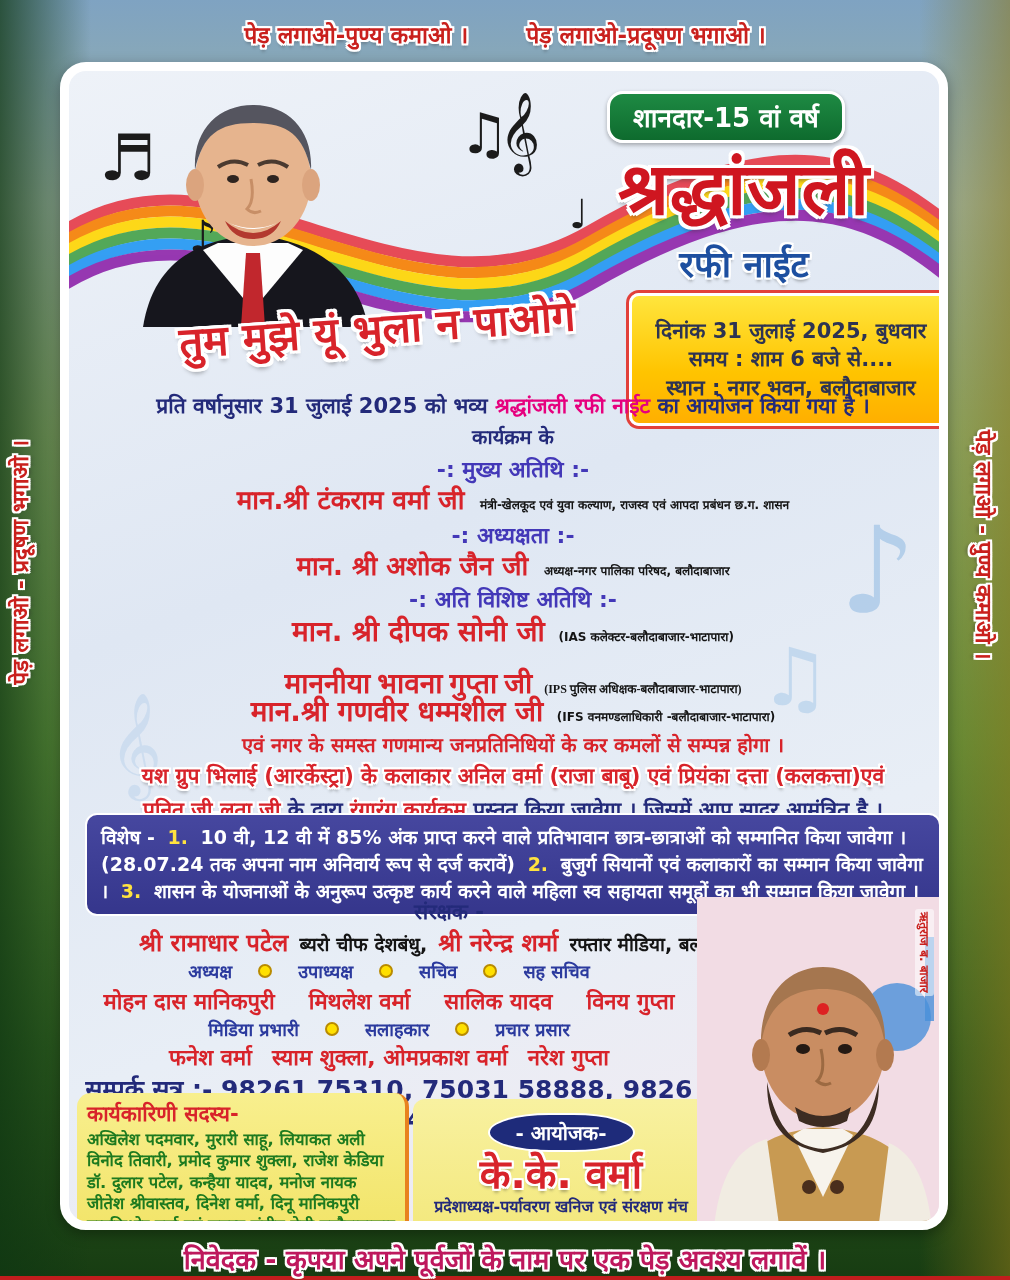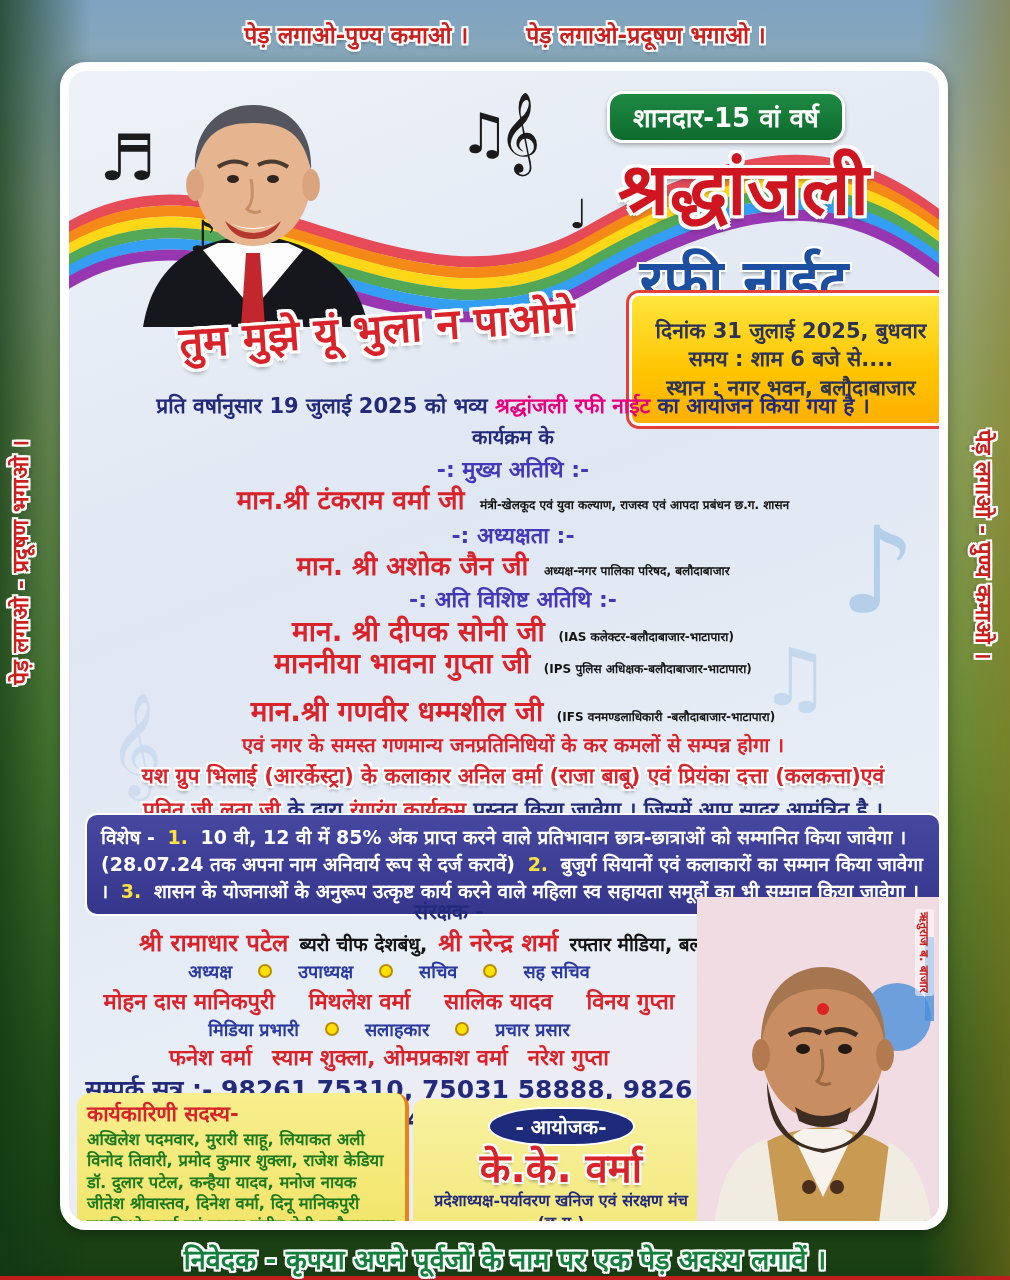--- a/index.html
+++ b/index.html
@@ -47,21 +47,21 @@
 
   .rafi-photo { left:14px; top:4px; }
 
   .year-badge {
     left:538px; top:20px; width:238px; text-align:center;
     background:linear-gradient(180deg,#1e8a43,#0e6b2e);
     border:3px solid #fff; border-radius:16px; padding:5px 8px;
     color:#fff; font-size:26px; font-weight:bold; box-shadow:0 2px 4px rgba(0,0,0,.3);
   }
   .title-main { left:468px; top:66px; width:414px; text-align:center; font-size:72px; font-weight:bold; color:#cf1620; letter-spacing:1px; }
-  .title-sub { left:468px; top:168px; width:414px; text-align:center; font-size:58px; font-weight:bold; color:#1d4fa0; }
+  .title-sub { left:468px; top:168px; width:414px; text-align:center; font-size:36px; font-weight:bold; color:#1d4fa0; }
   .event-box {
     left:560px; top:222px; width:324px; padding:21px 6px; text-align:center;
     background:linear-gradient(180deg,#ffe53d 0%, #ffc400 60%, #ffaf00 100%);
     border:3px solid #fff; border-radius:10px; box-shadow:0 0 0 3px #e2403a;
   }
   .event-box div { font-size:21px; font-weight:bold; color:#2d3352; line-height:1.35; }
 
   .caption { left:18px; top:228px; width:580px; text-align:center; transform:rotate(-4deg);
              font-size:42px; font-weight:bold; color:#d8232a; }
 
@@ -111,31 +111,31 @@
     border-radius:14px; border-right:4px solid #e8821e;
   }
   .members-box .mb-title { color:#d8232a; font-size:21px; font-weight:bold; margin-bottom:2px; }
   .members-box .mb-line { color:#1d7a1f; font-size:16.5px; font-weight:bold; line-height:1.3; }
 
   .organizer-box {
     left:344px; top:1028px; width:296px; height:136px; padding:4px 8px; text-align:center;
     background:linear-gradient(180deg,#f8f1a0,#f3e87c); border-radius:12px;
   }
   .org-badge { display:inline-block; background:#1e2b7a; color:#fff; border:2px solid #fff; border-radius:50%/60%;
-               padding:4px 26px; font-size:20px; font-weight:bold; margin-top:4px; }
+               padding:4px 26px; font-size:20px; font-weight:bold; margin-top:10px; }
   .org-name { color:#d8232a; font-size:40px; font-weight:bold; line-height:1.1; }
   .org-line { color:#232a7a; font-size:16px; font-weight:bold; line-height:1.35; }
 
   .kk-photo { left:628px; top:826px; }
   .photo-credit { position:absolute; left:846px; top:838px; z-index:4; writing-mode:vertical-rl;
                   color:#c9201d; font-size:12px; font-weight:bold; background:rgba(255,255,255,.55);
                   padding:3px 1px; border-radius:3px; }
 
   .bottom-banner { position:absolute; top:1240px; left:0; width:100%; text-align:center; z-index:5;
-                   font-size:27px; font-weight:bold; color:#15803d; }
+                   font-size:27px; font-weight:bold; color:#be185d; }
 </style>
 </head>
 <body>
 
 <div class="top-banner">
   <span class="outline-w">पेड़ लगाओ-पुण्य कमाओ ।</span>
   <span class="outline-w">पेड़ लगाओ-प्रदूषण भगाओ ।</span>
 </div>
 
 <div class="side-banner left outline-w">पेड़ लगाओ - प्रदूषण भगाओ ।</div>
@@ -184,42 +184,42 @@
   <div class="content title-sub outline-w">रफी नाईट</div>
   <div class="content event-box">
     <div>दिनांक 31 जुलाई 2025, बुधवार</div>
     <div>समय : शाम 6 बजे से....</div>
     <div>स्थान : नगर भवन, बलौदाबाजार</div>
   </div>
 
   <div class="content caption outline-w-big">तुम मुझे यूं भुला न पाओगे</div>
 
   <div class="content cline t-intro">
-    <span class="navy">प्रति वर्षानुसार 19 जुलाई 2025 को भव्य </span>
+    <span class="navy">प्रति वर्षानुसार 31 जुलाई 2025 को भव्य </span>
     <span class="pink">श्रद्धांजली रफी नाईट</span>
     <span class="navy"> का आयोजन किया गया है ।</span>
   </div>
   <div class="content cline t-karya navy">कार्यक्रम के</div>
 
   <div class="content cline t-head blueh" style="top:382px;">-: मुख्य अतिथि :-</div>
   <div class="content cline" style="top:410px;">
     <span class="guest-name redname">मान.श्री टंकराम वर्मा जी</span>
     <span class="guest-desc blackd">मंत्री-खेलकूद एवं युवा कल्याण, राजस्व एवं आपदा प्रबंधन छ.ग. शासन</span>
   </div>
   <div class="content cline t-head blueh" style="top:448px;">-: अध्यक्षता :-</div>
   <div class="content cline" style="top:476px;">
     <span class="guest-name redname">मान. श्री अशोक जैन जी</span>
     <span class="guest-desc blackd">अध्यक्ष-नगर पालिका परिषद, बलौदाबाजार</span>
   </div>
   <div class="content cline t-head blueh" style="top:512px;">-: अति विशिष्ट अतिथि :-</div>
   <div class="content cline" style="top:540px;">
     <span class="sp-name redname">मान. श्री दीपक सोनी जी</span>
     <span class="guest-desc blackd">(IAS कलेक्टर-बलौदाबाजार-भाटापारा)</span>
   </div>
-  <div class="content cline" style="top:572px;">
+  <div class="content cline" style="top:592px;font-family:Liberation Serif, serif;">
     <span class="sp-name redname">माननीया भावना गुप्ता जी</span>
     <span class="guest-desc blackd">(IPS पुलिस अधिक्षक-बलौदाबाजार-भाटापारा)</span>
   </div>
   <div class="content cline" style="top:620px;">
     <span class="sp-name redname">मान.श्री गणवीर धम्मशील जी</span>
     <span class="guest-desc blackd">(IFS वनमण्डलाधिकारी -बलौदाबाजार-भाटापारा)</span>
   </div>
   <div class="content cline redline" style="top:660px;font-size:20px;">एवं नगर के समस्त गणमान्य जनप्रतिनिधियों के कर कमलों से सम्पन्न होगा ।</div>
 
   <div class="content cline redline outline-w" style="top:690px;font-size:21px;">यश ग्रुप भिलाई (आरर्केस्ट्रा) के कलाकार अनिल वर्मा (राजा बाबू) एवं प्रियंका दत्ता (कलकत्ता)एवं</div>

